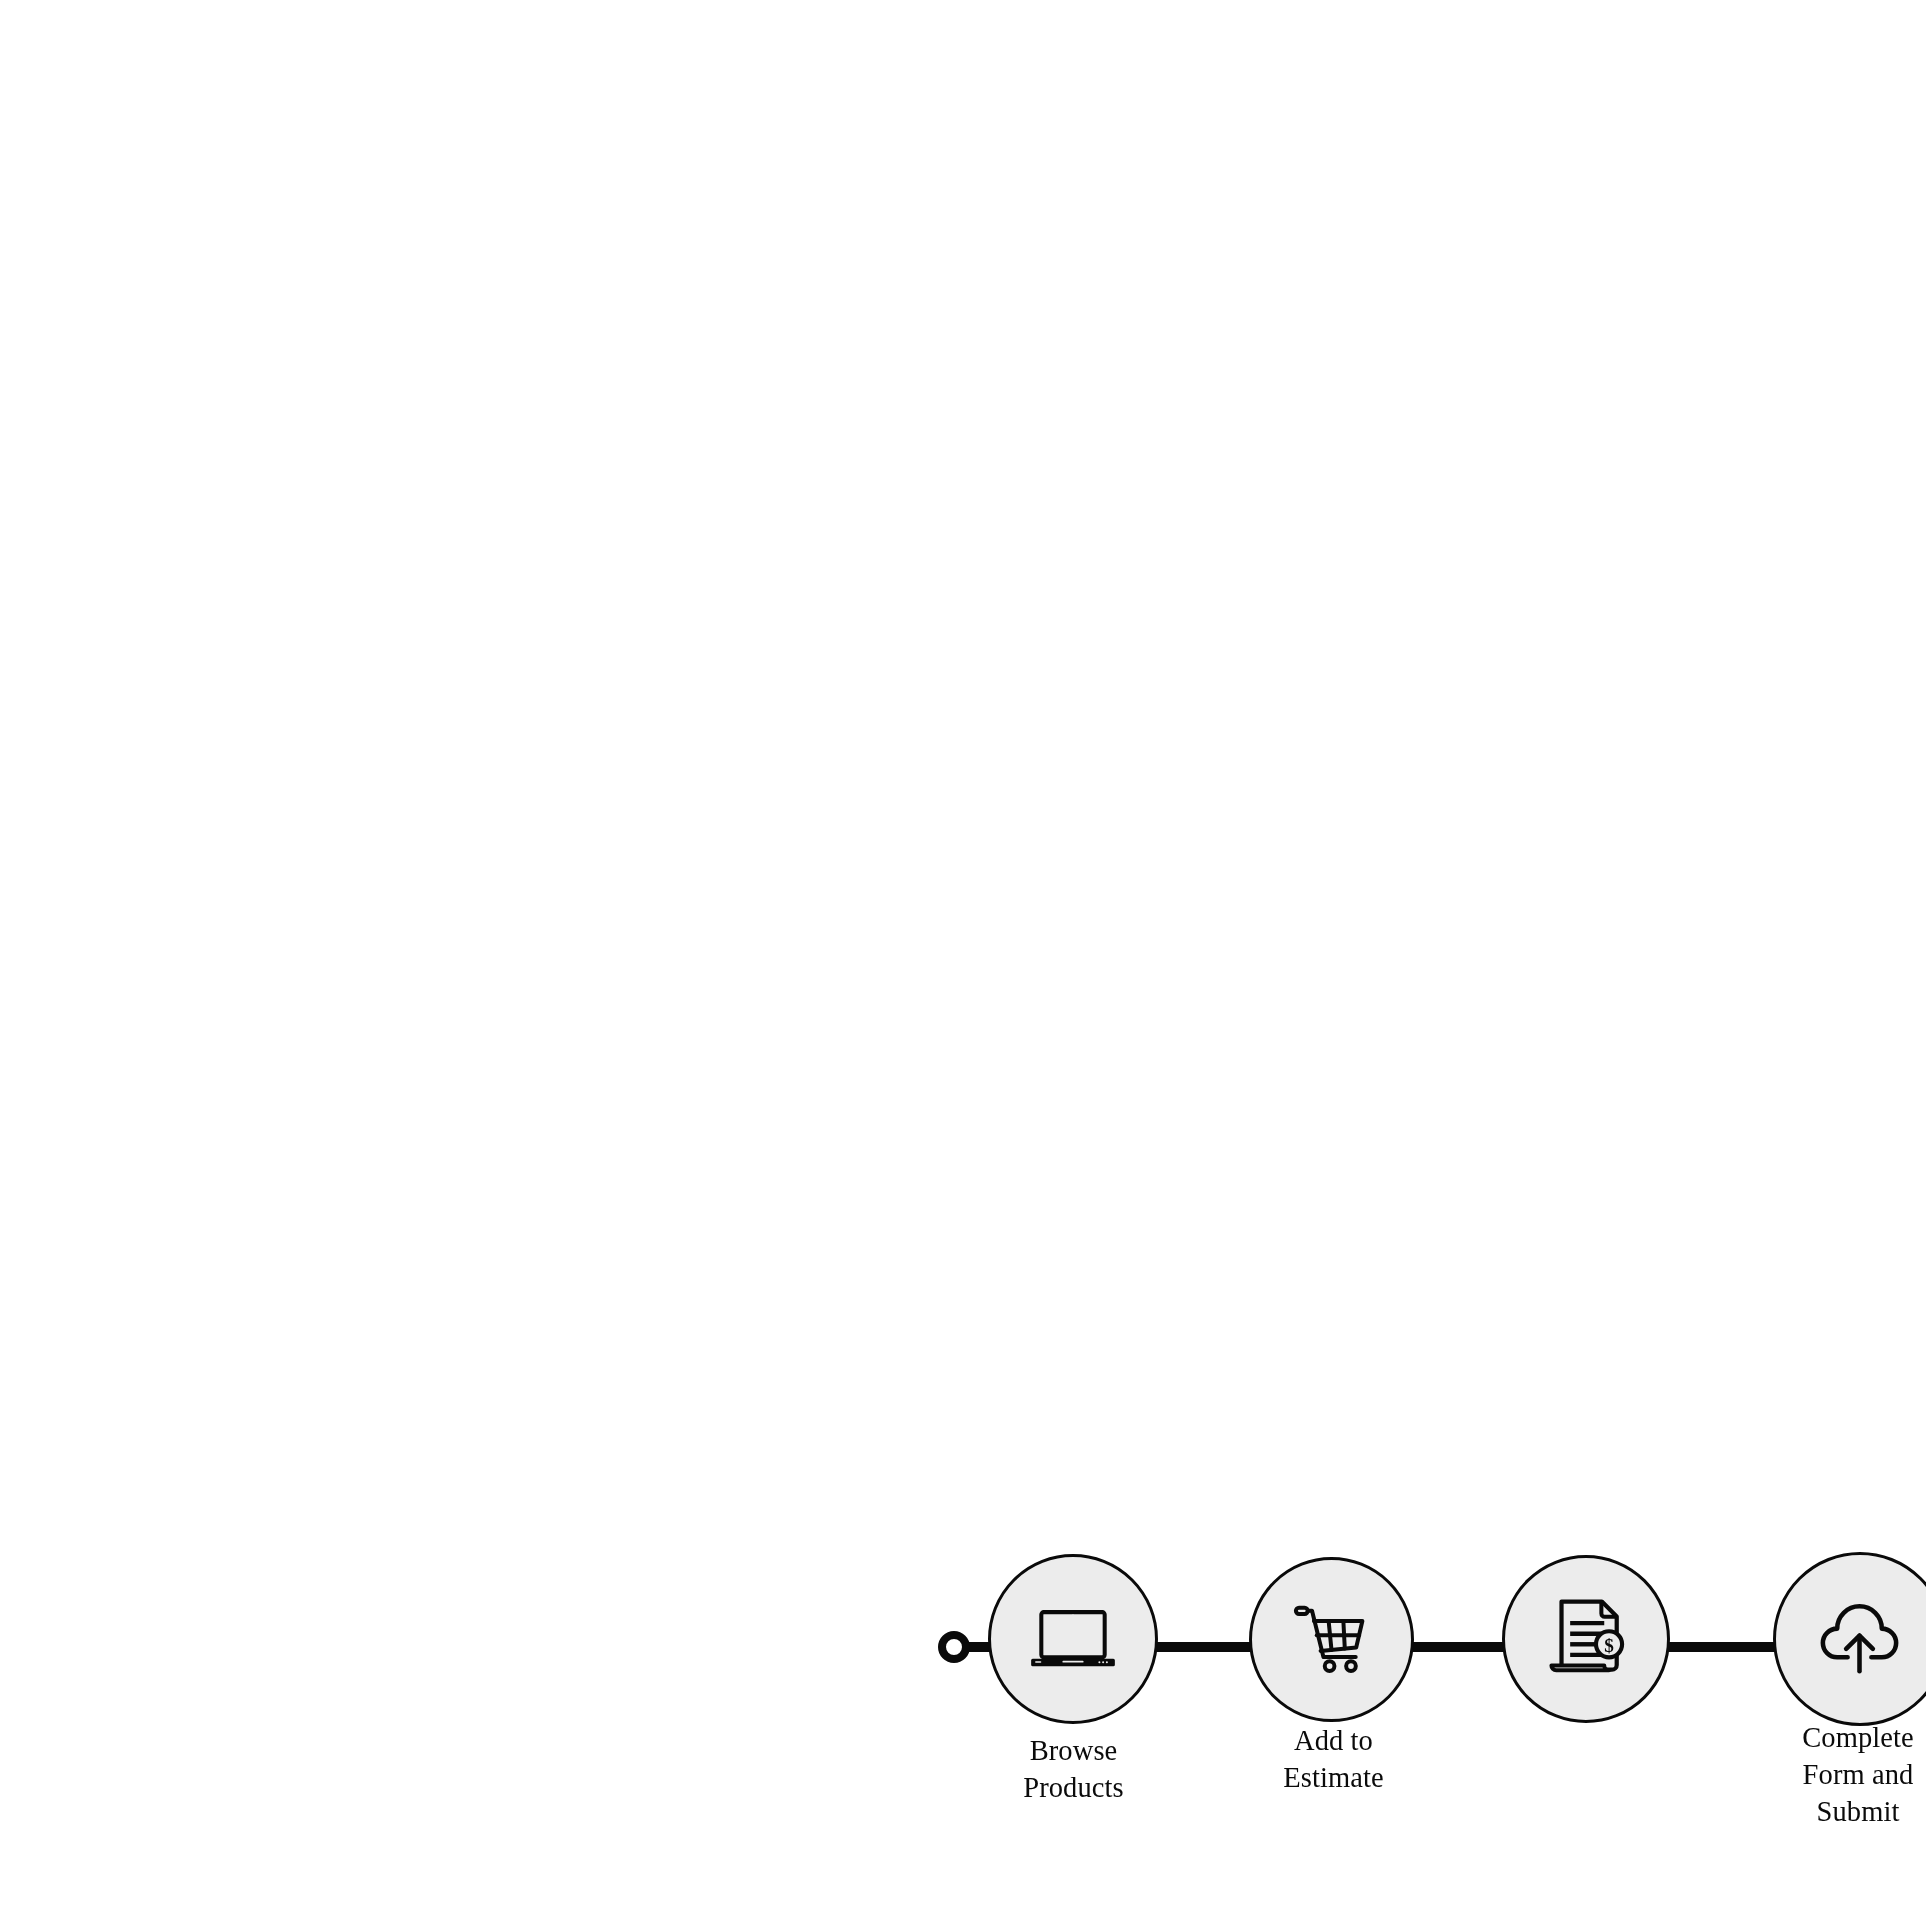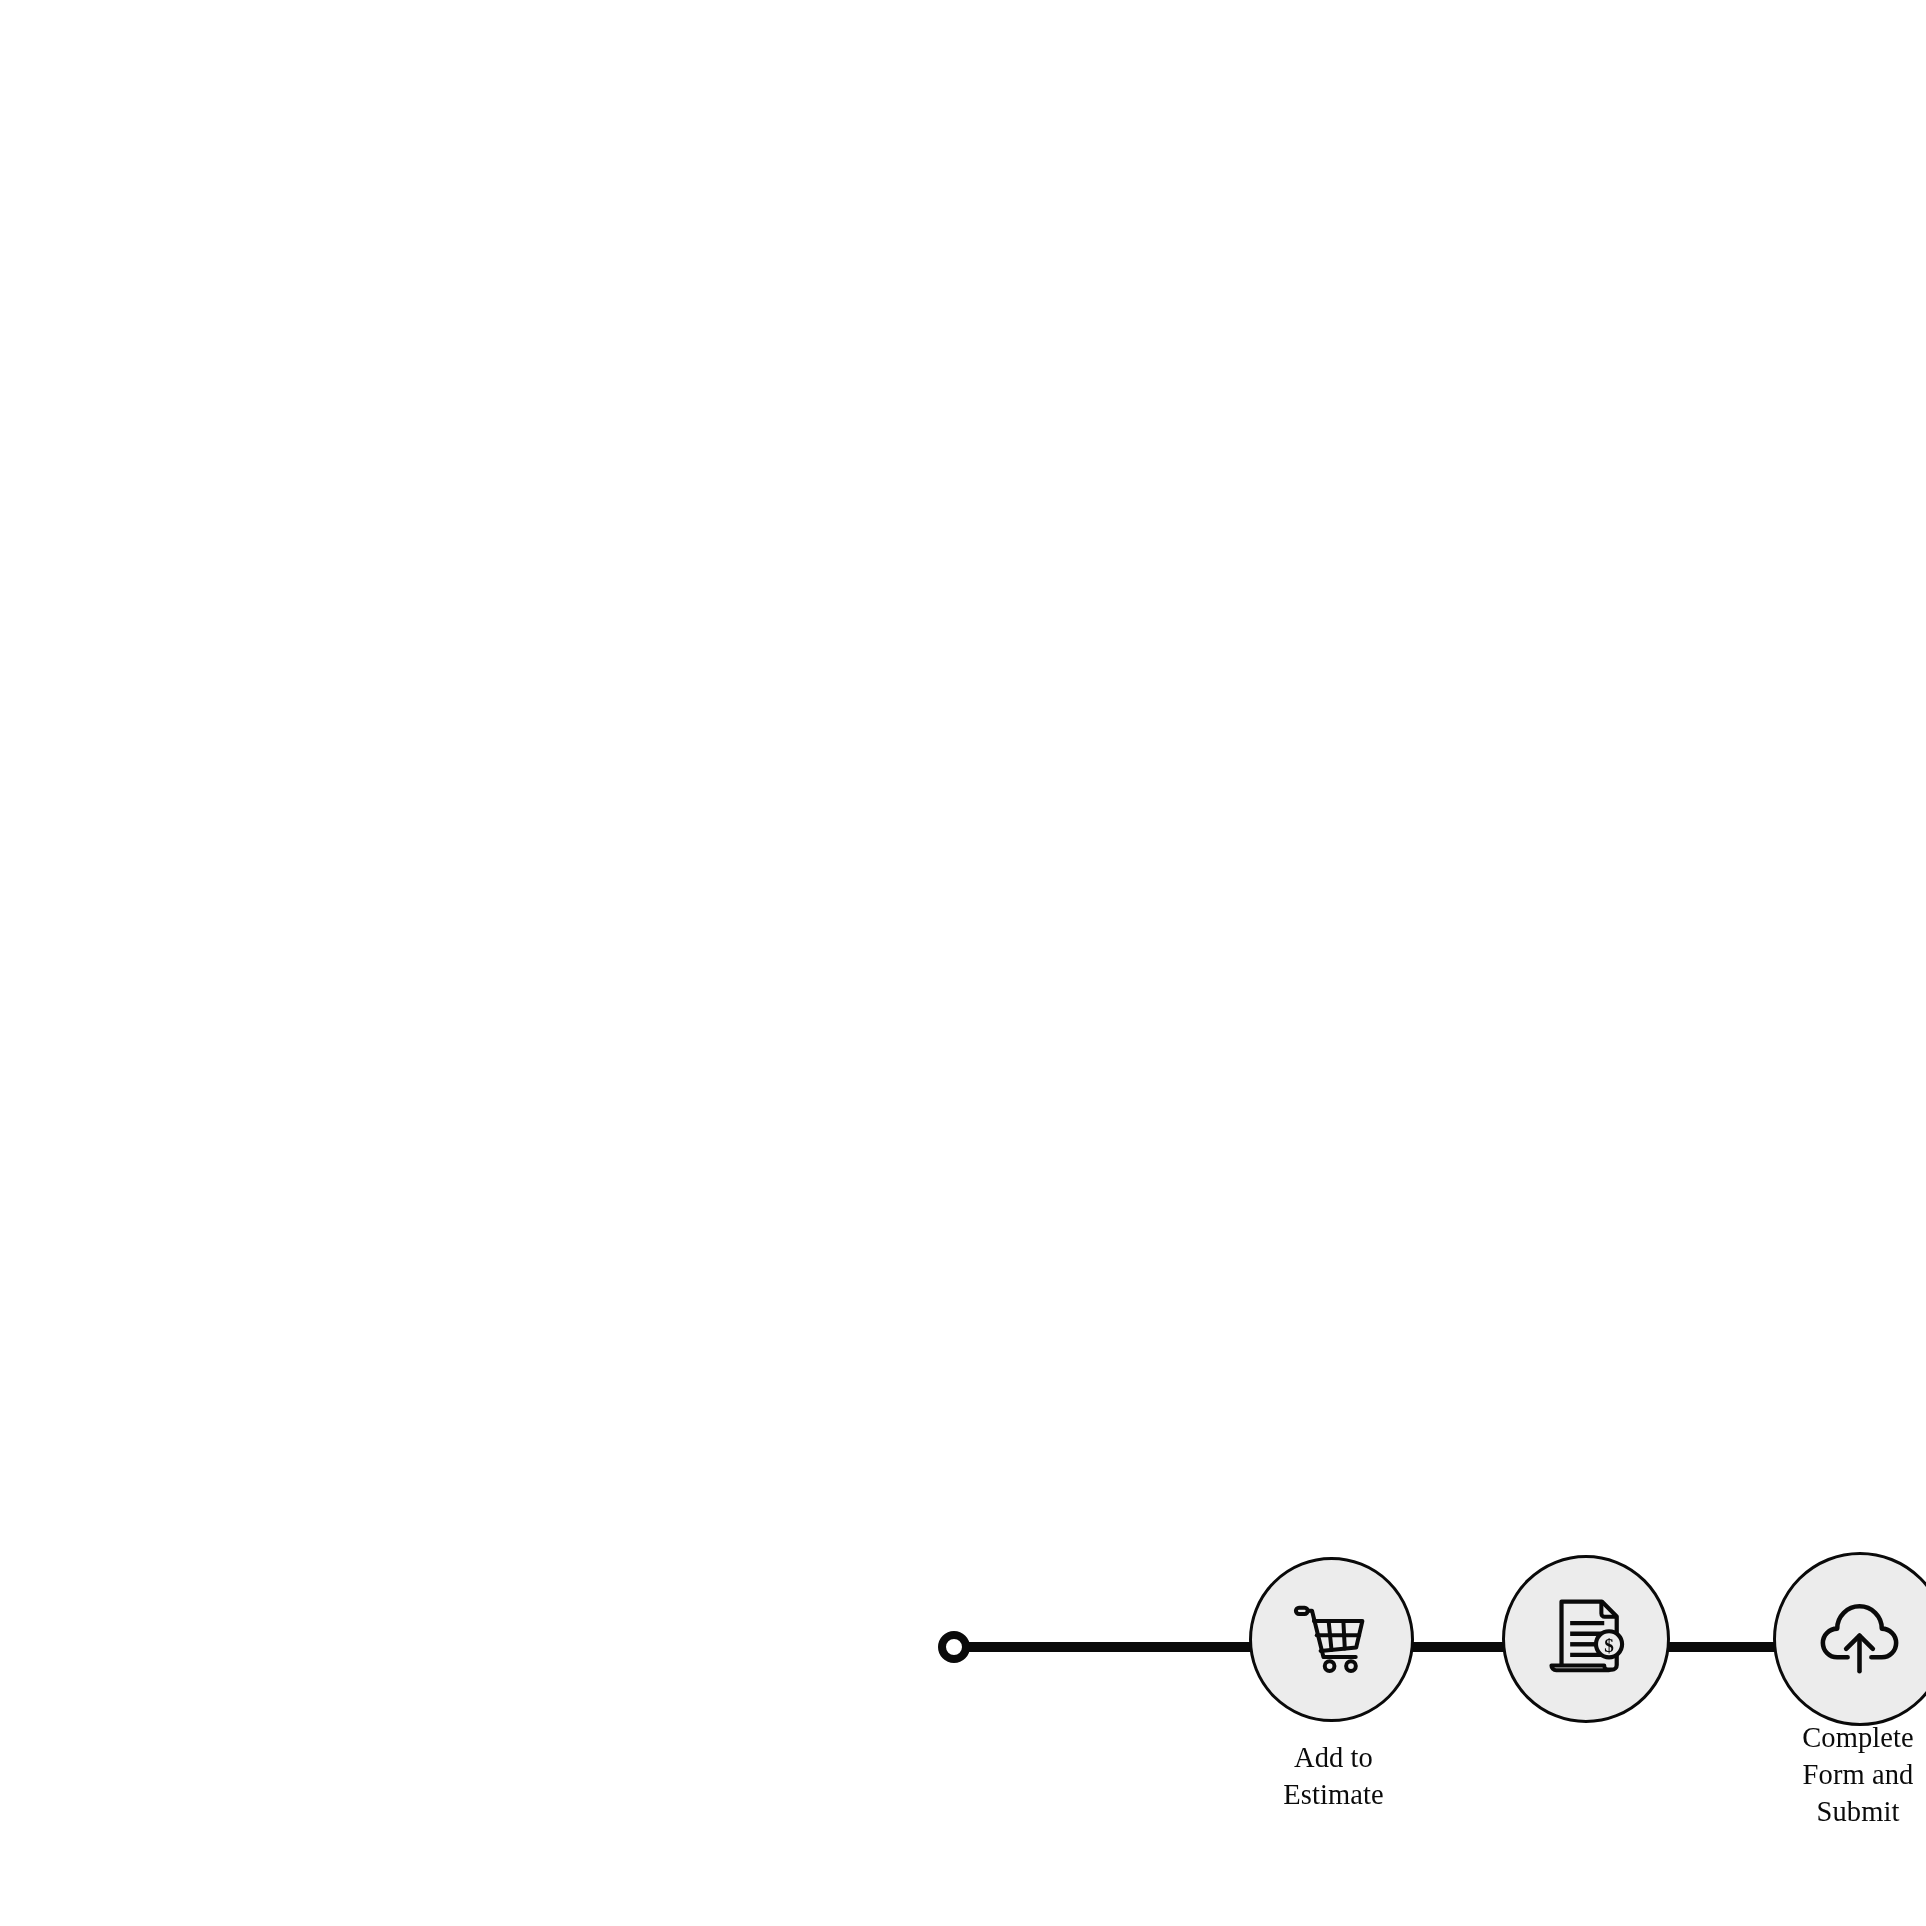--- a/index.html
+++ b/index.html
@@ -91,34 +91,51 @@
   .node-2 { left: 372px;  }
   .node-3 { left: 628px; }
   .node-4 { left: 903px; }
 
   .node-1 .bubble { width: 170px; height: 170px; margin-left: -35px; margin-top: 29px; }
   .node-2 .bubble { width: 165px; height: 165px; margin-left: -32px; margin-top: 32px; }
   .node-3 .bubble { width: 168px; height: 168px; margin-left: -34px; margin-top: 30px; }
   .node-4 .bubble { width: 174px; height: 174px; margin-left: -37px; margin-top: 27px; }
 
   .node-1 .caption { width: 166px; margin-left: -33px; }
-  .node-2 .caption { width: 154px; margin-left: -27px; margin-top: 17px; }
+  .node-2 .caption { width: 154px; margin-left: -27px; margin-top: 0; }
   .node-3 .caption { width: 254px; margin-left: -77px; margin-top: 3.9px; }
   .node-4 .caption { width: 181px; margin-left: -40px; margin-top: -7px; }
 </style>
 </head>
 <body>
 
 <div id="stage">
 
   <div class="flow">
 
     <div class="rail"></div>
     <div class="endcap left"></div>
 
+    <div class="node node-1">
+      <div class="bubble">
+        <svg width="96" height="96" viewBox="0 0 100 100">
+          <rect x="17" y="22" width="66" height="47" rx="2.5" ry="2.5" fill="none" stroke="#0a0a0a" stroke-width="4.2"></rect>
+          <circle cx="50" cy="25.6" r="1.15" fill="#ececec"></circle>
+          <path d="M8 70.5 H92 a1.6 1.6 0 0 1 1.6 1.6 v4.6 a1.6 1.6 0 0 1 -1.6 1.6 H8
+                   a1.6 1.6 0 0 1 -1.6 -1.6 v-4.6 A1.6 1.6 0 0 1 8 70.5 Z" fill="#0a0a0a"></path>
+          <rect x="39" y="72.6" width="22" height="1.9" rx="0.9" fill="#ececec"></rect>
+          <rect x="10.5" y="73.2" width="6.5" height="1.6" rx="0.8" fill="#ececec"></rect>
+          <circle cx="77.5" cy="74.1" r="1.05" fill="#ececec"></circle>
+          <circle cx="81.4" cy="74.1" r="1.05" fill="#ececec"></circle>
+          <circle cx="85.3" cy="74.1" r="1.05" fill="#ececec"></circle>
+        </svg>
+      </div>
+      <div class="caption">Browse
+Products</div>
+    </div>
 
     <div class="node node-2">
       <div class="bubble">
         <svg width="95" height="95" viewBox="0 0 100 100">
           <g fill="none" stroke="#0a0a0a" stroke-width="4.2" stroke-linecap="round" stroke-linejoin="round">
             <rect x="12.5" y="16.5" width="12.5" height="6.6" rx="3.3"></rect>
             <path d="M25 19.8 H29.5 L41.5 68.5 H75.5"></path>
             <path d="M31.5 30.5 H82.5 L76 58.5 L38.5 62"></path>
             <path d="M34.5 45.5 H79"></path>
             <path d="M47 30.8 L50 61"></path>

